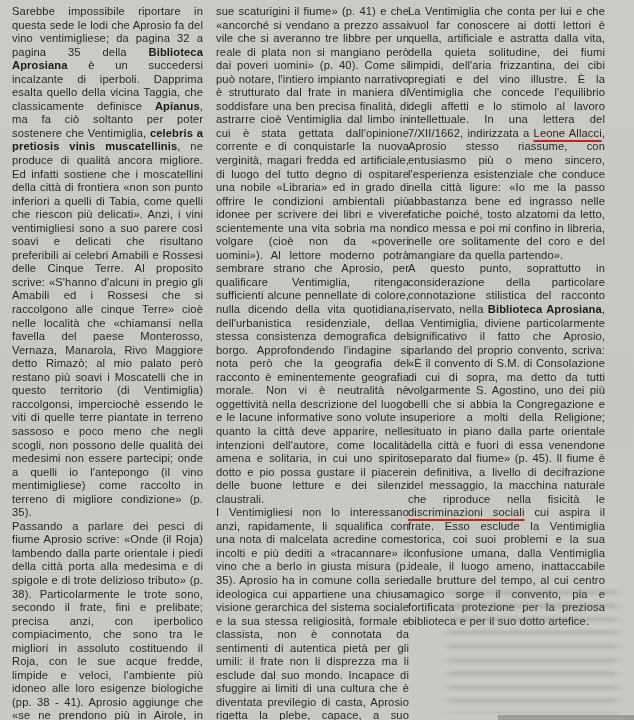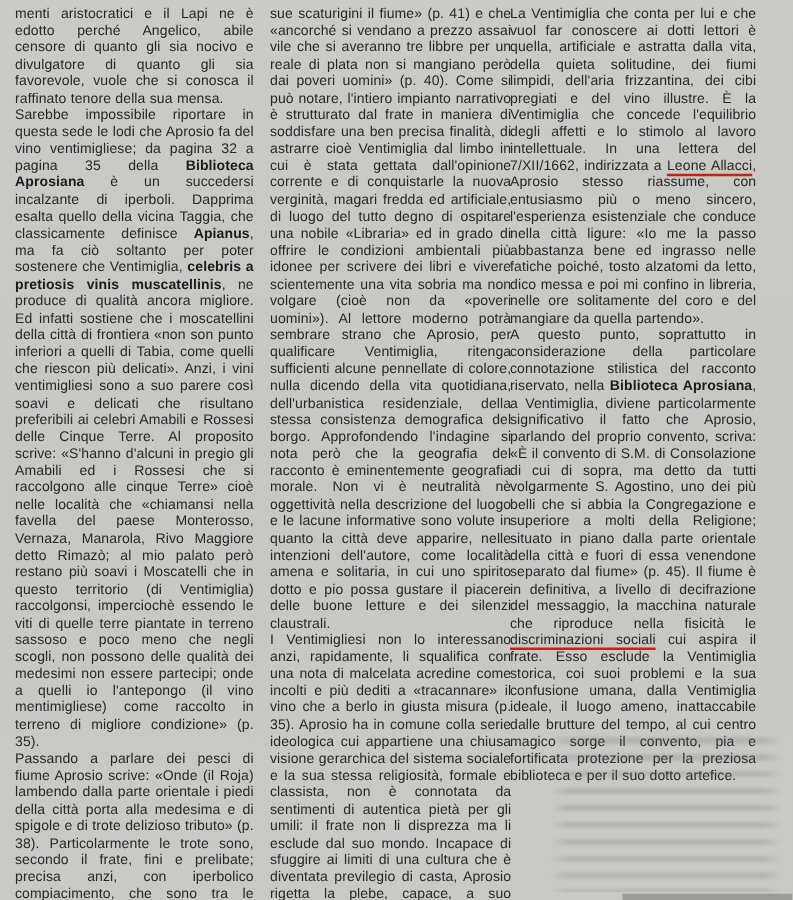--- a/index.html
+++ b/index.html
@@ -59,21 +59,20 @@
     width: 136px; height: 5px;
     background: rgba(118,120,116,0.55);
     filter: blur(0.6px);
   }
 </style>
 </head>
 <body>
 
 <div class="page">
   <div class="col" id="col-1">
-      <p><span class="seg-n">menti aristocratici e il Lapi ne è edotto perché Angelico, abile censore di quanto gli sia nocivo e divulgatore di quanto gli sia favorevole, vuole che si conosca il raffinato tenore della sua mensa.</span></p>
       <p><span class="seg-n">Sarebbe impossibile riportare in questa sede le lodi che Aprosio fa del vino ventimigliese; da pagina 32 a pagina 35 della </span><span class="seg-b">Biblioteca Aprosiana</span><span class="seg-n"> è un succedersi incalzante di iperboli. Dapprima esalta quello della vicina Taggia, che classicamente definisce </span><span class="seg-b">Apianus</span><span class="seg-n">, ma fa ciò soltanto per poter sostenere che Ventimiglia, </span><span class="seg-b">celebris a pretiosis vinis muscatellinis</span><span class="seg-n">, ne produce di qualità ancora migliore. Ed infatti sostiene che i moscatellini della città di frontiera «non son punto inferiori a quelli di Tabia, come quelli che riescon più delicati». Anzi, i vini ventimigliesi sono a suo parere così soavi e delicati che risultano preferibili ai celebri Amabili e Rossesi delle Cinque Terre. Al proposito scrive: «S'hanno d'alcuni in pregio gli Amabili ed i Rossesi che si raccolgono alle cinque Terre» cioè nelle località che «chiamansi nella favella del paese Monterosso, Vernaza, Manarola, Rivo Maggiore detto Rimazò; al mio palato però restano più soavi i Moscatelli che in questo territorio (di Ventimiglia) raccolgonsi, imperciochè essendo le viti di quelle terre piantate in terreno sassoso e poco meno che negli scogli, non possono delle qualità dei medesimi non essere partecipi; onde a quelli io l'antepongo (il vino mentimigliese) come raccolto in terreno di migliore condizione» (p. 35).</span></p>
       <p><span class="seg-n">Passando a parlare dei pesci di fiume Aprosio scrive: «Onde (il Roja) lambendo dalla parte orientale i piedi della città porta alla medesima e di spigole e di trote delizioso tributo» (p. 38). Particolarmente le trote sono, secondo il frate, fini e prelibate; precisa anzi, con iperbolico compiacimento, che sono tra le migliori in assoluto costituendo il Roja, con le sue acque fredde, limpide e veloci, l'ambiente più idoneo alle loro esigenze biologiche (pp. 38 - 41). Aprosio aggiunge che «se ne prendono più in Airole, in Breglio, in Saorgio ed in Tenda di donde ha le</span></p>
     </div>
   <div class="col" id="col-2">
       <p><span class="seg-n">sue scaturigini il fiume» (p. 41) e che «ancorché si vendano a prezzo assai vile che si averanno tre libbre per un reale di plata non si mangiano però dai poveri uomini» (p. 40). Come si può notare, l'intiero impianto narrativo è strutturato dal frate in maniera di soddisfare una ben precisa finalità, di astrarre cioè Ventimiglia dal limbo in cui è stata gettata dall'opinione corrente e di conquistarle la nuova verginità, magari fredda ed artificiale, di luogo del tutto degno di ospitare una nobile «Libraria» ed in grado di offrire le condizioni ambientali più idonee per scrivere dei libri e vivere scientemente una vita sobria ma non volgare (cioè non da «poveri uomini»). Al lettore moderno potrà sembrare strano che Aprosio, per qualificare Ventimiglia, ritenga sufficienti alcune pennellate di colore, nulla dicendo della vita quotidiana, dell'urbanistica residenziale, della stessa consistenza demografica del borgo. Approfondendo l'indagine si nota però che la geografia del racconto è eminentemente geografia morale. Non vi è neutralità nè oggettività nella descrizione del luogo e le lacune informative sono volute in quanto la città deve apparire, nelle intenzioni dell'autore, come località amena e solitaria, in cui uno spirito dotto e pio possa gustare il piacere delle buone letture e dei silenzi claustrali.</span></p>
       <p><span class="seg-n">I Ventimigliesi non lo interessano anzi, rapidamente, li squalifica con una nota di malcelata acredine come incolti e più dediti a «tracannare» il vino che a berlo in giusta misura (p. 35). Aprosio ha in comune colla serie ideologica cui appartiene una chiusa visione gerarchica del sistema sociale e la sua stessa religiosità, formale e classista, non è connotata da sentimenti di autentica pietà per gli umili: il frate non li disprezza ma li esclude dal suo mondo. Incapace di sfuggire ai limiti di una cultura che è diventata previlegio di casta, Aprosio rigetta la plebe, capace, a suo giudizio, di alterare, colle irrequietudini esistenziali che le sono proprie, le salde geometrie della natura e della raggiunta pace dell'animo.</span></p>
     </div>
   <div class="col" id="col-3">
       <p><span class="seg-n">La Ventimiglia che conta per lui e che vuol far conoscere ai dotti lettori è quella, artificiale e astratta dalla vita, della quieta solitudine, dei fiumi limpidi, dell'aria frizzantina, dei cibi pregiati e del vino illustre. È la Ventimiglia che concede l'equilibrio degli affetti e lo stimolo al lavoro intellettuale. In una lettera del 7/XII/1662, indirizzata a </span><span class="seg-r">Leone Allacci</span><span class="seg-n">, Aprosio stesso riassume, con entusiasmo più o meno sincero, l'esperienza esistenziale che conduce nella città ligure: «Io me la passo abbastanza bene ed ingrasso nelle fatiche poiché, tosto alzatomi da letto, dico messa e poi mi confino in libreria, nelle ore solitamente del coro e del mangiare da quella partendo».</span></p>
       <p><span class="seg-n">A questo punto, soprattutto in considerazione della particolare connotazione stilistica del racconto riservato, nella </span><span class="seg-b">Biblioteca Aprosiana</span><span class="seg-n">, a Ventimiglia, diviene particolarmente significativo il fatto che Aprosio, parlando del proprio convento, scriva: «È il convento di S.M. di Consolazione di cui di sopra, ma detto da tutti volgarmente S. Agostino, uno dei più belli che si abbia la Congregazione e superiore a molti della Religione; situato in piano dalla parte orientale della città e fuori di essa venendone separato dal fiume» (p. 45). Il fiume è in definitiva, a livello di decifrazione del messaggio, la macchina naturale che riproduce nella fisicità le </span><span class="seg-r">discriminazioni sociali</span><span class="seg-n"> cui aspira il frate. Esso esclude la Ventimiglia storica, coi suoi problemi e la sua confusione umana, dalla Ventimiglia ideale, il luogo ameno, inattaccabile dalle brutture del tempo, al cui centro magico sorge il convento, pia e fortificata protezione per la preziosa biblioteca e per il suo dotto artefice.</span></p>

